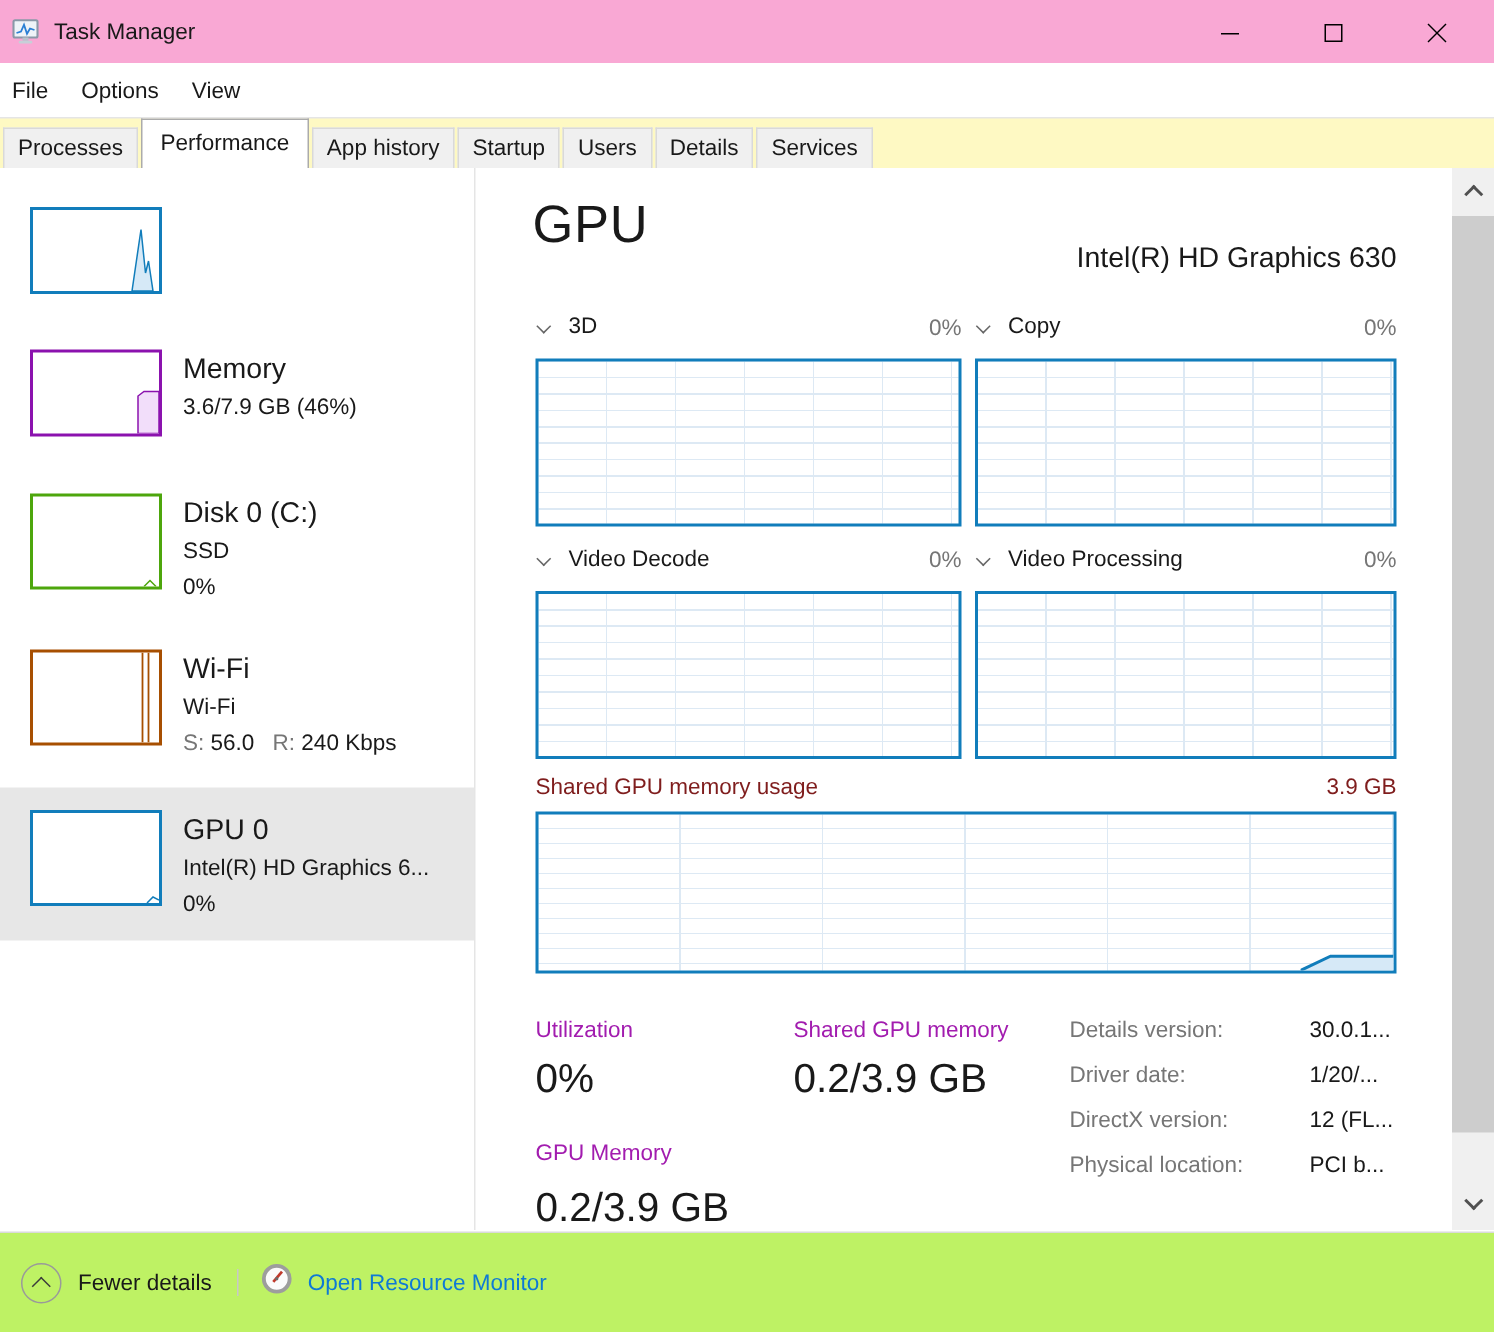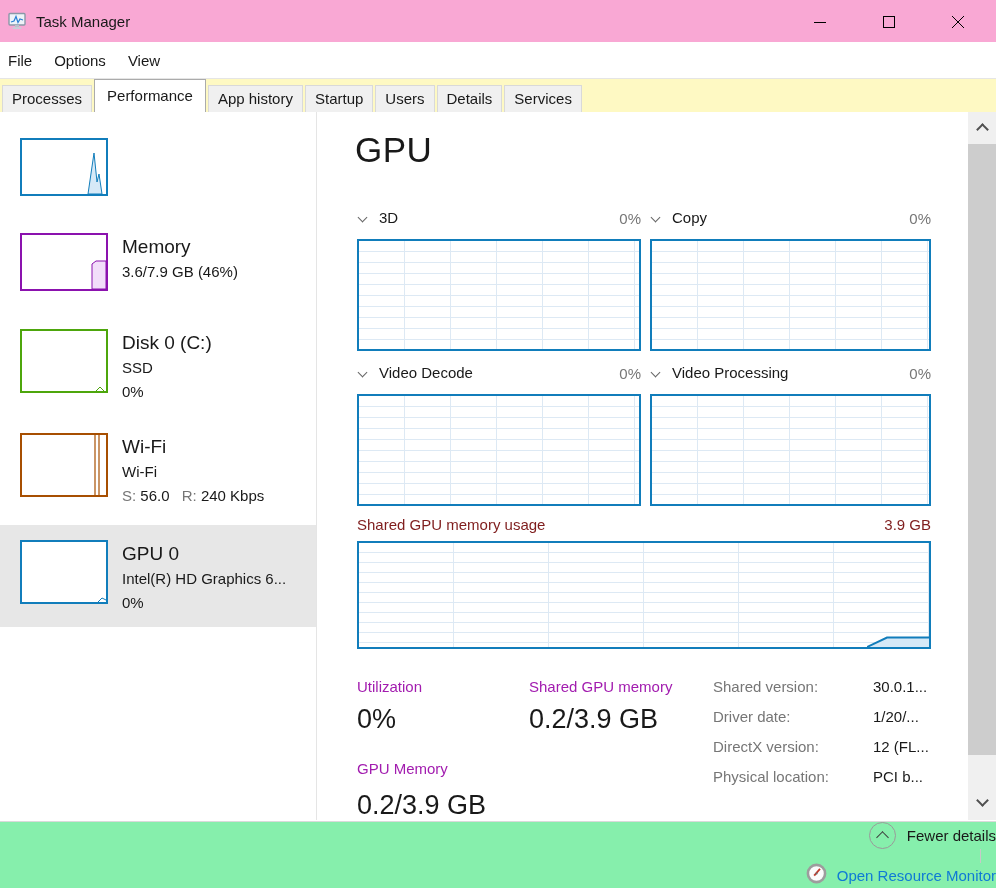--- a/index.html
+++ b/index.html
@@ -102,21 +102,21 @@
   
   .scrollbar { position:absolute; right:0; top:0; width:28px; height:708px; background:#f0f0f0; }
   .sb-btn { position:absolute; left:0; width:28px; height:26px; background:#f0f0f0; display:flex; align-items:center; justify-content:center; }
   .sb-up { top:2px; } .sb-down { bottom:4px; }
   .chev-up { width:9px; height:9px; border-left:2px solid #505050; border-top:2px solid #505050; transform:rotate(45deg); margin-top:5px; }
   .chev-down { width:9px; height:9px; border-left:2px solid #505050; border-top:2px solid #505050; transform:rotate(225deg); margin-bottom:5px; }
   .sb-thumb { position:absolute; left:0; top:32px; width:28px; height:611px; background:#cdcdcd; }
 
   
   .footer-sep { position:absolute; top:821px; left:0; right:0; height:1px; background:#dadada; }
-  .footer { position:absolute; top:822px; left:0; right:0; height:66px; background:#86efac; display:flex; align-items:flex-end; padding-left:14px;flex-direction:column; }
+  .footer { position:absolute; top:822px; left:0; right:0; height:66px; background:#bef264; display:flex; align-items:center; padding-left:14px; }
   .fewer-btn { display:flex; align-items:center; }
   .circle-chev { width:27px; height:27px; border:1.5px solid #9a9a9a; border-radius:50%; display:flex; align-items:center; justify-content:center; }
   .circle-chev i { display:block; width:9px; height:9px; border-left:1.8px solid #3b3b3b; border-top:1.8px solid #3b3b3b; transform:rotate(45deg); margin-top:4px; }
   .fewer-lbl { font-size:15px; margin-left:11px; }
   .f-sep { width:1px; height:18px; background:#c8c8c8; margin:0 15px 0 17px; }
   .rm-link { display:flex; align-items:center; color:#0f7ad5; }
   .rm-lbl { font-size:15px; margin-left:10px; color:#0f7ad5; }
 </style>
 </head>
 <body>
@@ -231,20 +231,21 @@
         <div class="sb-sub">Intel(R) HD Graphics 6...</div>
         <div class="sb-sub">0%</div>
       </div>
     </div>
   </div>
 
   <div class="vdivider"></div>
 
   <div class="main">
     <div class="gpu-title">GPU</div>
+    <div class="gpu-sub">Intel(R) HD Graphics 630</div>
 
     <div class="chart-h h-3d">
       <span class="chev"></span>
       <span class="lbl">3D</span>
       <span class="val">0%</span>
     </div>
     <div class="chart-h h-copy">
       <span class="chev"></span>
       <span class="lbl">Copy</span>
       <span class="val">0%</span>
@@ -276,21 +277,21 @@
       </svg>
     </div>
 
     <div class="stat-lbl l-util">Utilization</div>
     <div class="stat-val v-util">0%</div>
     <div class="stat-lbl l-sharedmem">Shared GPU memory</div>
     <div class="stat-val v-sharedmem">0.2/3.9 GB</div>
     <div class="stat-lbl l-gpumem">GPU Memory</div>
     <div class="stat-val v-gpumem">0.2/3.9 GB</div>
 
-    <div class="det-lbl r0">Shared version:</div>
+    <div class="det-lbl r0">Details version:</div>
     <div class="det-val r0">30.0.1...</div>
     <div class="det-lbl r1">Driver date:</div>
     <div class="det-val r1">1/20/...</div>
     <div class="det-lbl r2">DirectX version:</div>
     <div class="det-val r2">12 (FL...</div>
     <div class="det-lbl r3">Physical location:</div>
     <div class="det-val r3">PCI b...</div>
   </div>
 
   <div class="scrollbar">

